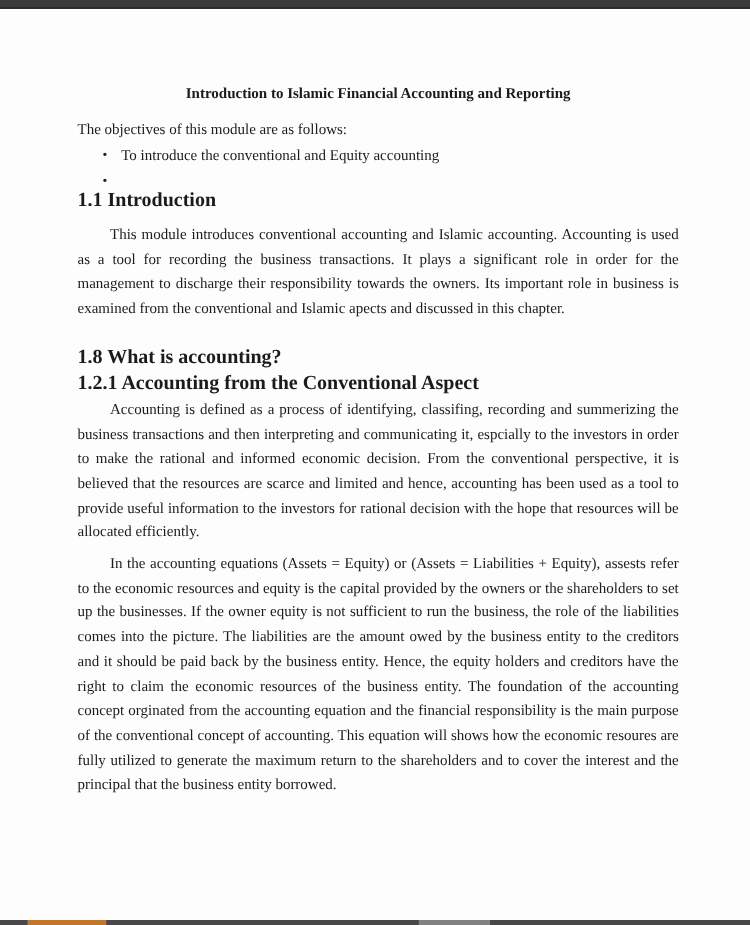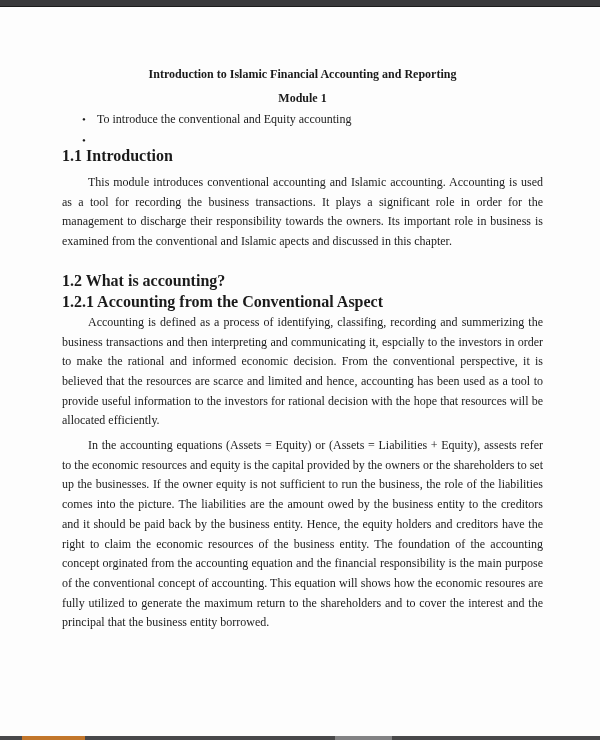--- a/index.html
+++ b/index.html
@@ -84,37 +84,37 @@
   .p-s2a { margin-top: 1px; }
   .p-s2b { margin-top: 5px; }
 </style>
 </head>
 <body>
 
 <div class="top-bar" style="background-color: rgb(58, 58, 60);"></div>
 
 <div class="page">
   <div class="doc-title">Introduction to Islamic Financial Accounting and Reporting</div>
-  <div class="doc-subtitle">Module 1</div>
 
+  <div class="objectives-intro">The objectives of this module are as follows:</div>
 
   <ul class="objectives">
     <li>
       <span class="bullet-icon">•</span>
       <span>To introduce the conventional and Equity accounting</span>
     </li>
     <li>
       <span class="bullet-icon">•</span>
     </li>
   </ul>
 
   <div class="heading h-s1">1.1 Introduction</div>
   <div class="para p-s1">This module introduces conventional accounting and Islamic accounting. Accounting is used as a tool for recording the business transactions. It plays a significant role in order for the management to discharge their responsibility towards the owners. Its important role in business is examined from the conventional and Islamic apects and discussed in this chapter.</div>
 
-  <div class="heading h-s2">1.2 What is accounting?</div>
+  <div class="heading h-s2">1.8 What is accounting?</div>
   <div class="heading h-s2-sub">1.2.1 Accounting from the Conventional Aspect</div>
   <div class="para p-s2a">Accounting is defined as a process of identifying, classifing, recording and summerizing the business transactions and then interpreting and communicating it, espcially to the investors in order to make the rational and informed economic decision. From the conventional perspective, it is believed that the resources are scarce and limited and hence, accounting has been used as a tool to provide useful information to the investors for rational decision with the hope that resources will be allocated efficiently.</div>
   <div class="para p-s2b">In the accounting equations (Assets = Equity) or (Assets = Liabilities + Equity), assests refer to the economic resources and equity is the capital provided by the owners or the shareholders to set up the businesses. If the owner equity is not sufficient to run the business, the role of the liabilities comes into the picture. The liabilities are the amount owed by the business entity to the creditors and it should be paid back by the business entity. Hence, the equity holders and creditors have the right to claim the economic resources of the business entity. The foundation of the accounting concept orginated from the accounting equation and the financial responsibility is the main purpose of the conventional concept of accounting. This equation will shows how the economic resoures are fully utilized to generate the maximum return to the shareholders and to cover the interest and the principal that the business entity borrowed.</div>
 </div>
 
 <div class="bottom-bar" style="background-color: rgb(72, 72, 74);">
   <div class="scroll-accent" style="background-color: rgb(194, 118, 43);"></div>
   <div class="scroll-thumb" style="background-color: rgb(130, 130, 132);"></div>
 </div>
 

